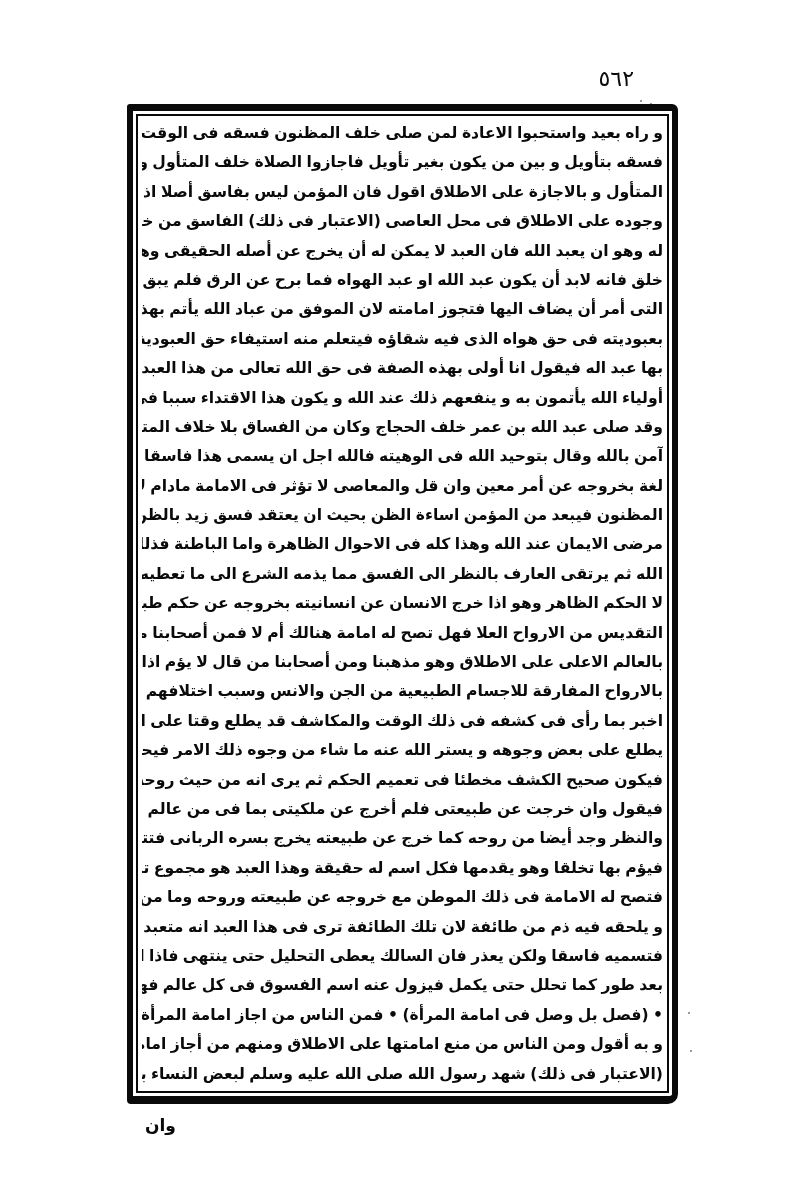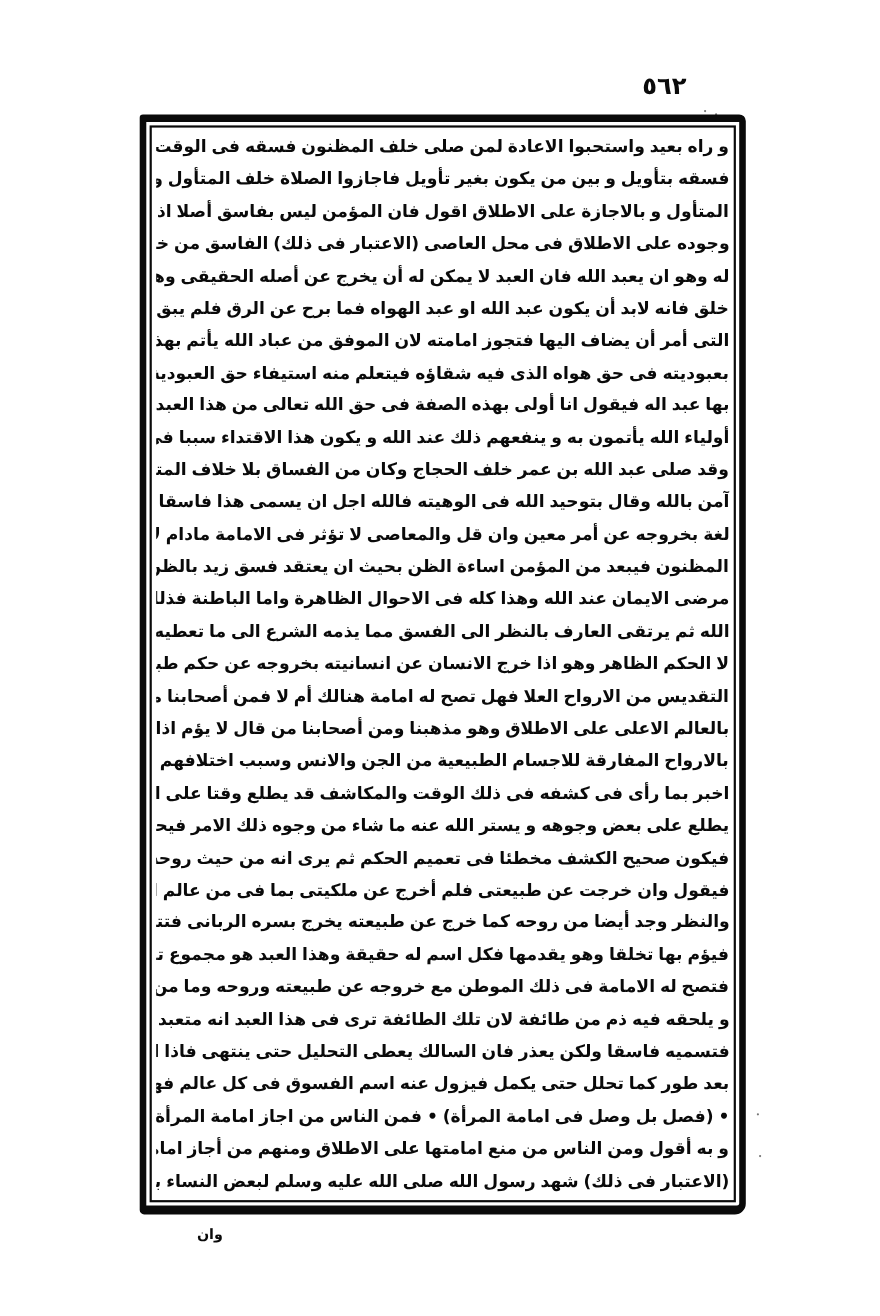--- a/index.html
+++ b/index.html
@@ -13,23 +13,22 @@
       position: relative;
       overflow: hidden;
       font-family: "DejaVu Sans", sans-serif;
       color: #0a0a0a;
     }
     .page-number {
       position: absolute;
       top: 66px;
       left: 574px;
       width: 60px;
-      text-align: center;
       font-size: 22px;
-      font-weight: bold;
+      font-weight: normal;
       letter-spacing: 1px;
       direction: rtl;
     }
     .frame {
       position: absolute;
       top: 104px;
       left: 127px;
       width: 551px;
       height: 1000px;
       box-sizing: border-box;
@@ -62,22 +61,22 @@
       line-height: 29.5px;
       height: 29.5px;
       white-space: nowrap;
       overflow: hidden;
       letter-spacing: -0.4px;
       word-spacing: -1px;
     }
     .catchword {
       position: absolute;
       top: 1115px;
-      left: 179px;
-      font-size: 13px;
+      left: 145px;
+      font-size: 17px;
       font-weight: bold;
       direction: rtl;
     }
     .speck {
       position: absolute;
       width: 2px;
       height: 2px;
       background: #777;
       border-radius: 50%;
     }

